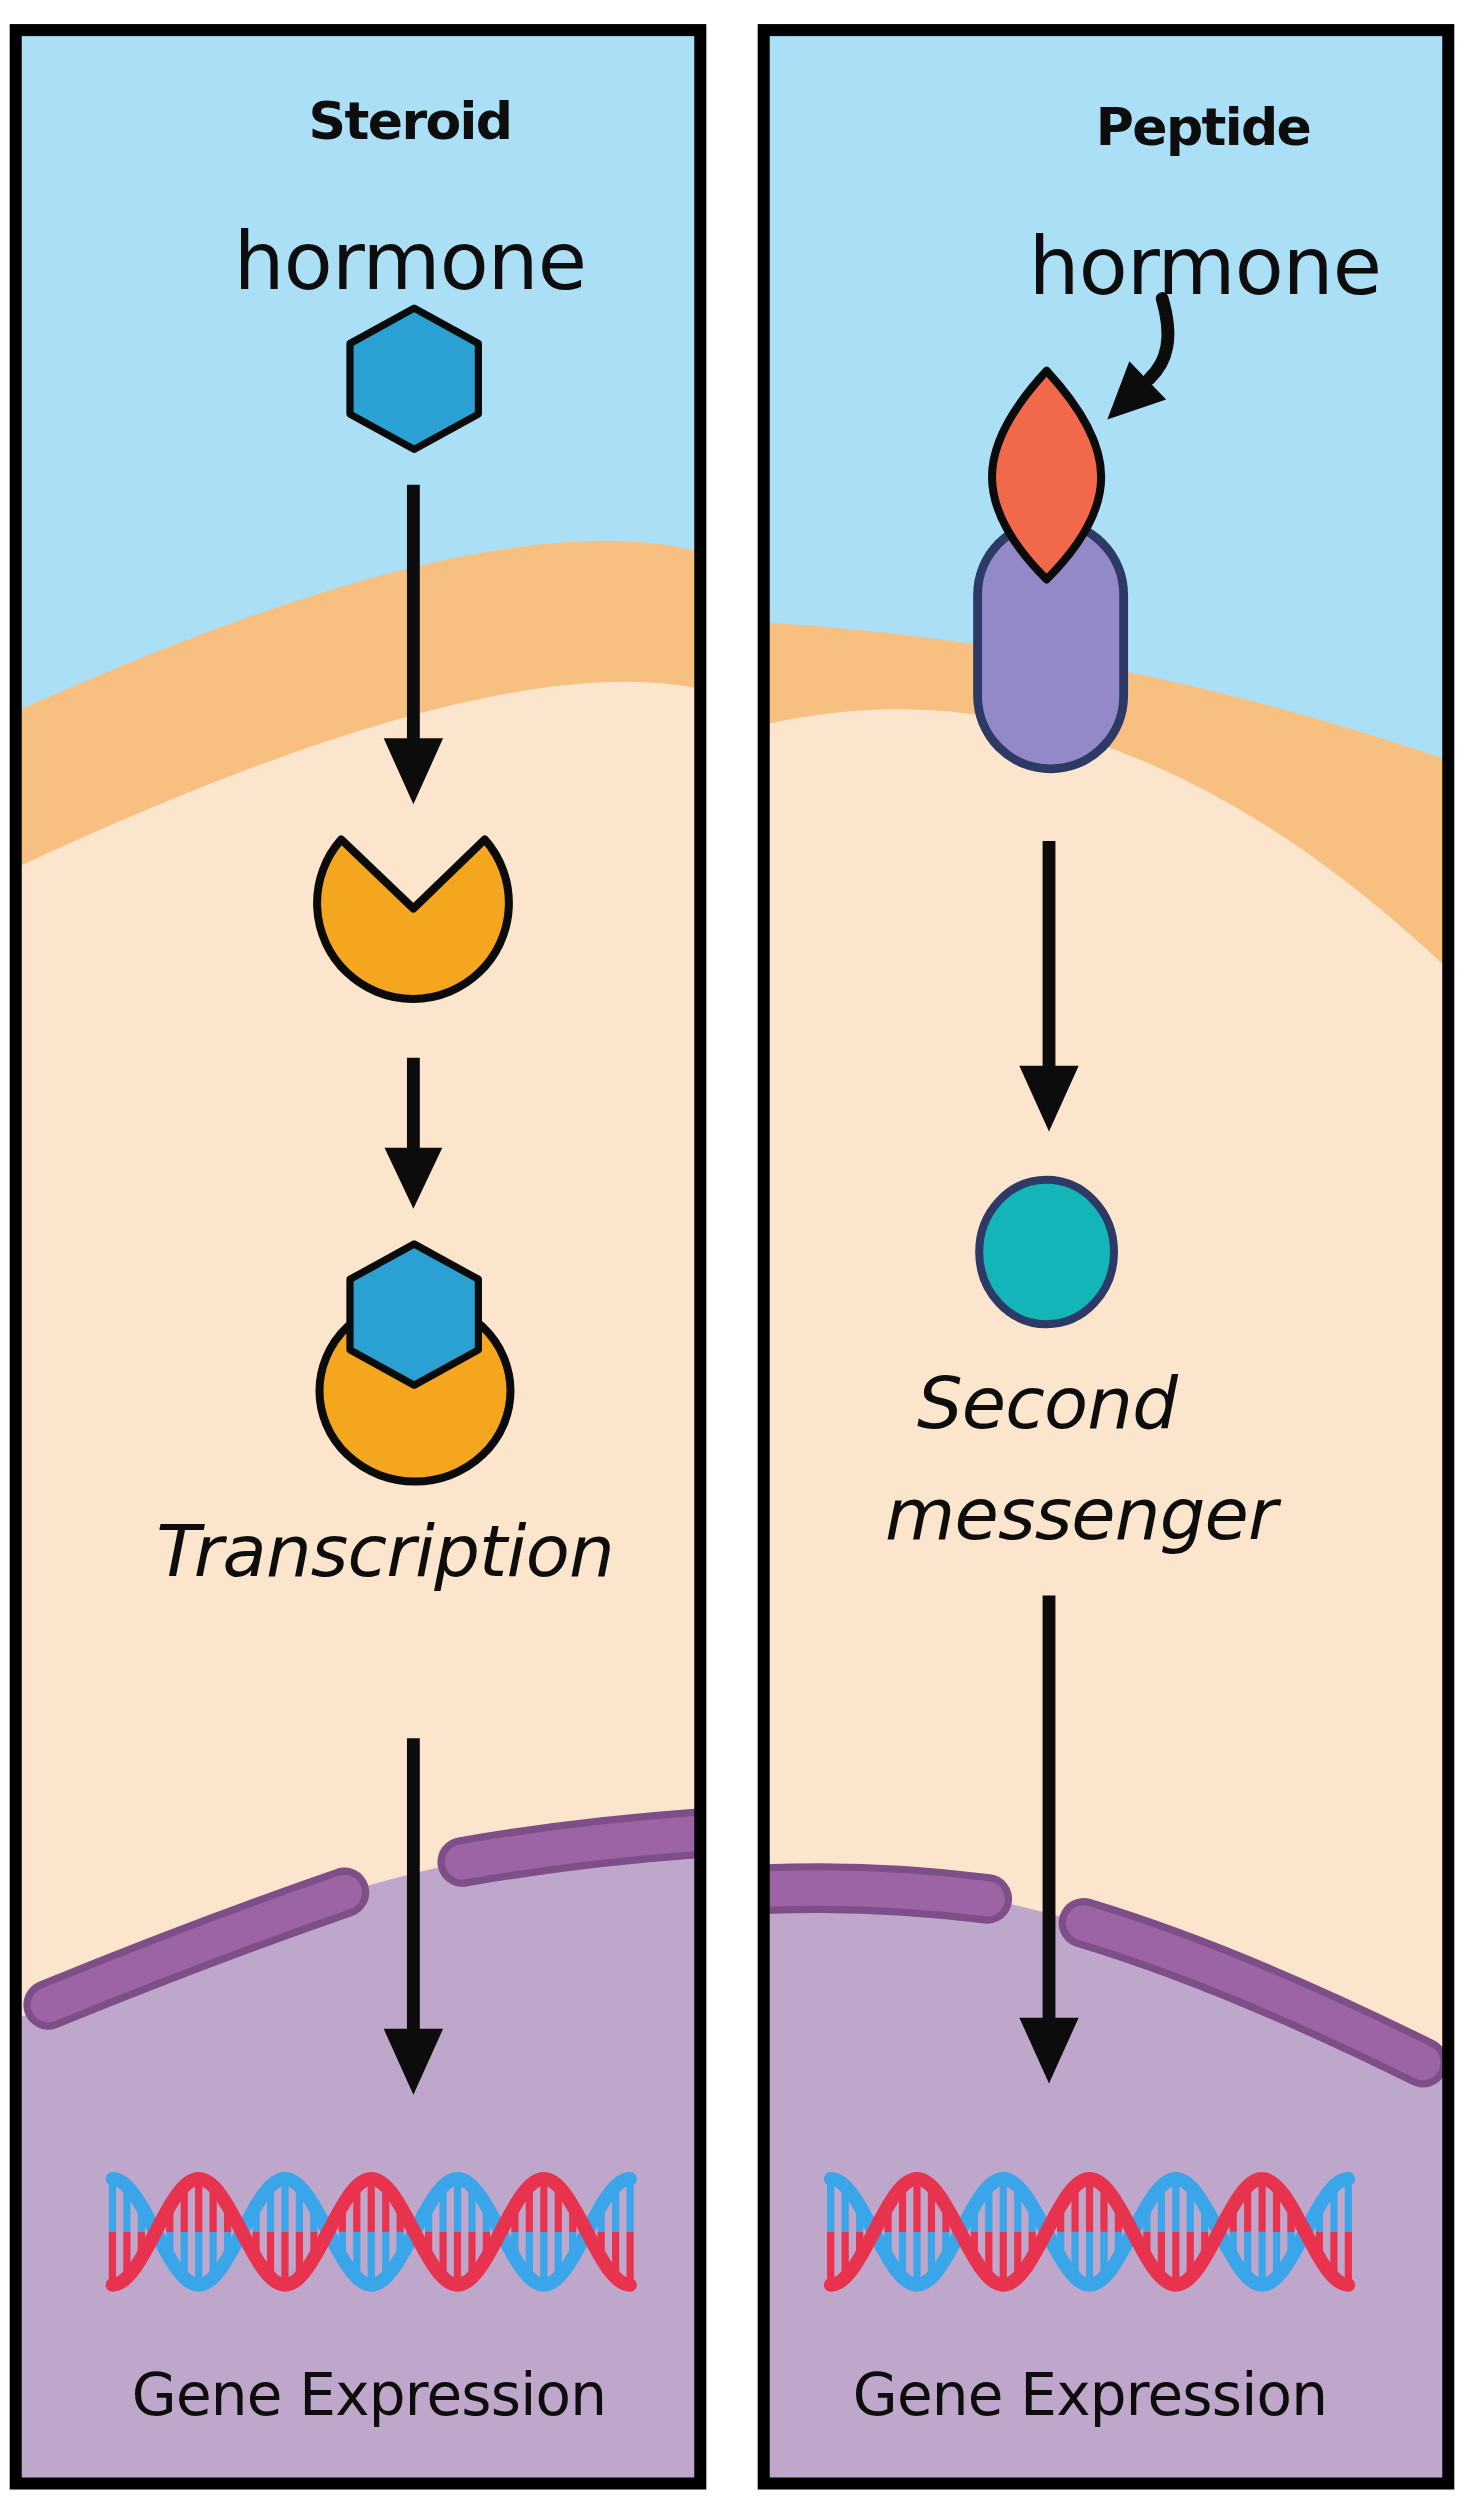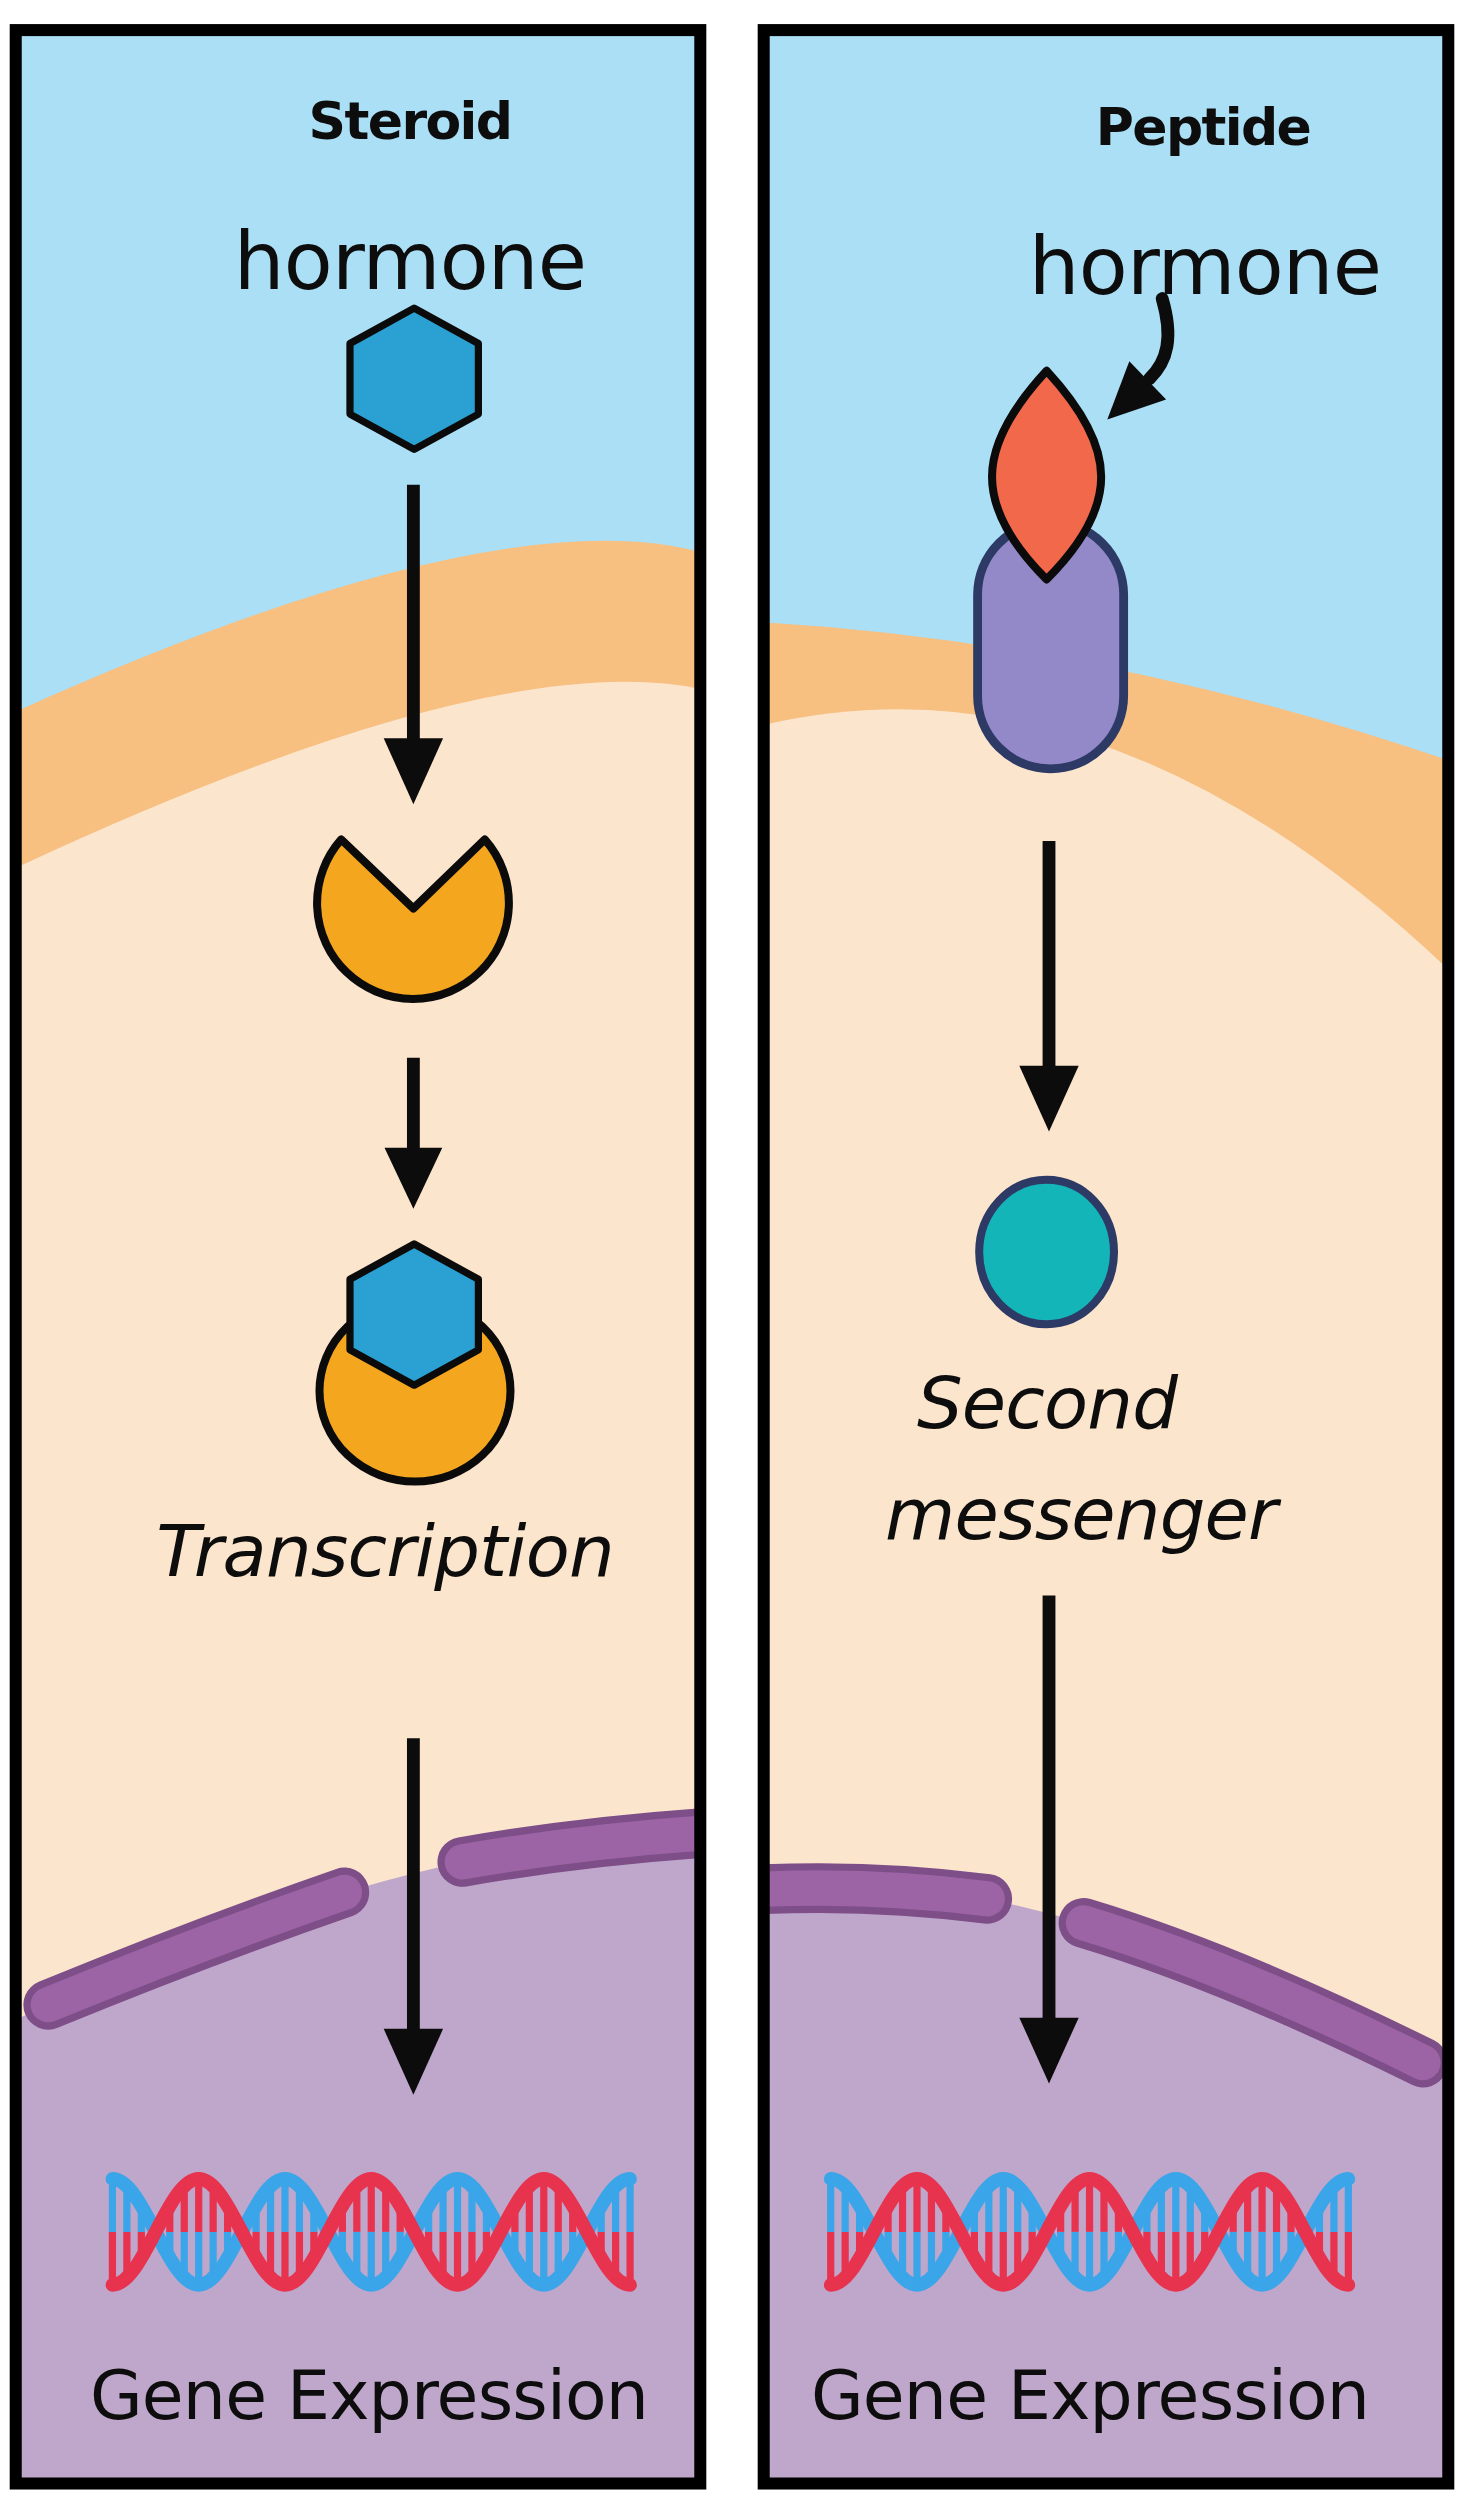--- a/index.html
+++ b/index.html
@@ -22,21 +22,21 @@
     --c-background-white:#ffffff;
   }
   html,body{margin:0;padding:0;}
   body{background:var(--c-background-white);font-family:"DejaVu Sans","Liberation Sans",sans-serif;}
   .canvas{position:relative;width:1464px;height:2512px;background:var(--c-background-white);overflow:hidden;}
   .canvas svg{position:absolute;left:0;top:0;}
   .label{position:absolute;transform:translate(-50%,-50%);color:#0d0d0d;white-space:nowrap;text-align:center;line-height:1.1;}
   .title{font-size:52px;font-weight:700;letter-spacing:-1.6px;}
   .subtitle{font-size:80px;font-weight:400;letter-spacing:-0.8px;margin-top:28px;}
   .annot{font-size:72px;font-style:italic;font-weight:400;letter-spacing:-0.8px;}
-  .result{font-size:68px;font-weight:400;letter-spacing:-0.8px;}
+  .result{font-size:58px;font-weight:400;letter-spacing:-0.8px;}
 </style>
 </head>
 <body>
 
 <div class="canvas">
 
 <svg width="1464" height="2512" viewBox="0 0 1824 3130">
   <defs>
     <clipPath id="clipL">
           <rect x="19" y="37" width="854" height="3058"></rect>

